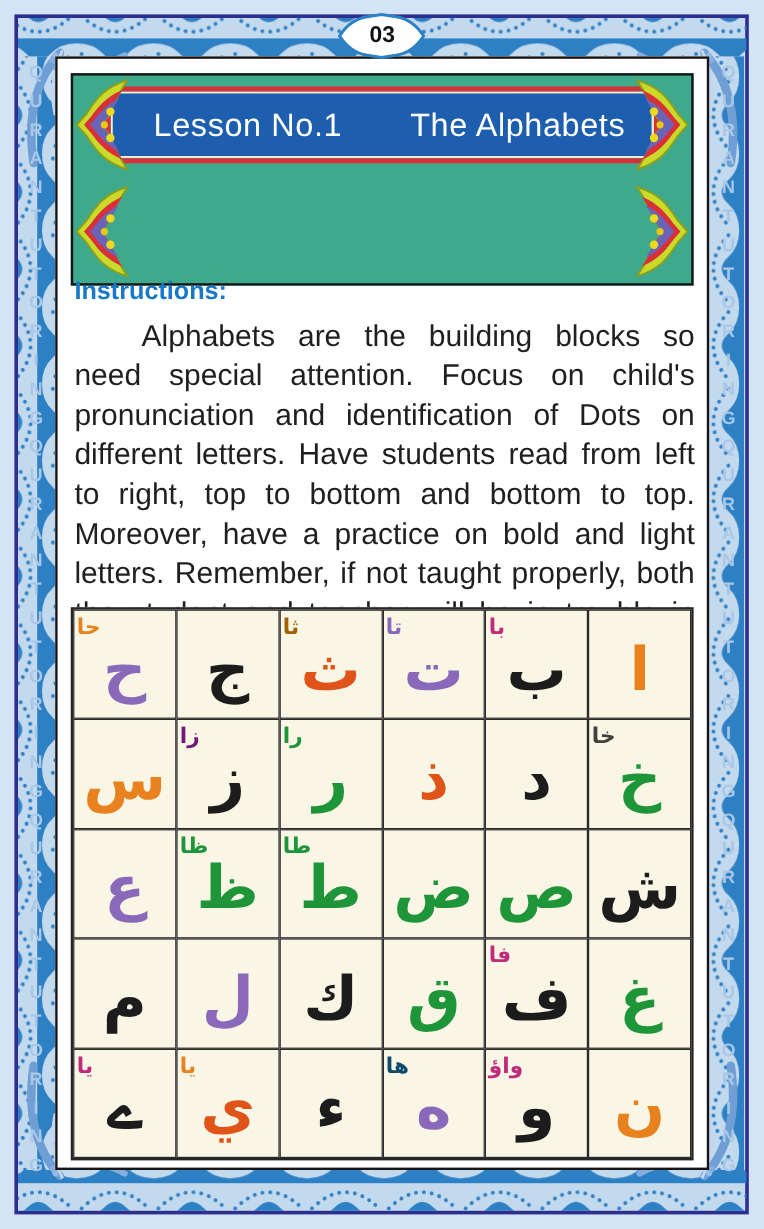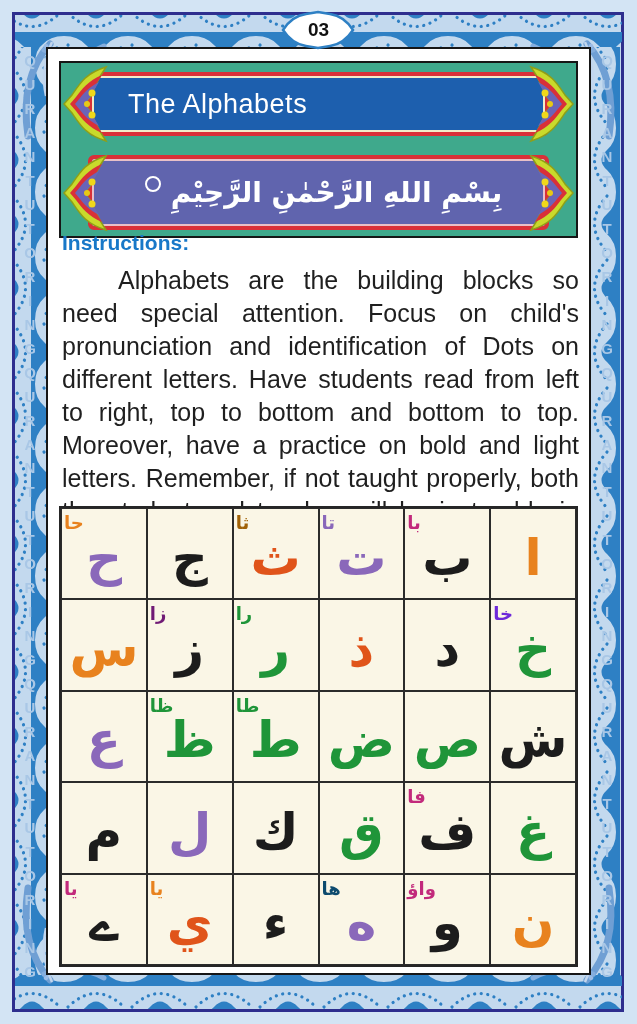--- a/index.html
+++ b/index.html
@@ -186,20 +186,21 @@
     </svg>
     <span class="num">03</span>
   </div>
 
   <div class="panel">
 
     <div class="header">
 
       <div class="banner banner-1">
         <div class="bar bar-blue">
+          <span>Lesson No.1</span>
           <span>The Alphabets</span>
         </div>
         <svg class="orn orn-l" viewBox="0 0 46 78">
           <path d="M44,2 C24,8 18,18 10,30 L2,39 L10,48 C18,60 24,70 44,76 C36,64 32,56 30,48 L22,39 L30,30 C32,22 36,14 44,2 Z" fill="#c9da2b" stroke="#8f9f18" stroke-width="1.5"></path>
           <path d="M40,10 C26,16 20,24 14,32 L8,39 L14,46 C20,54 26,62 40,68 C33,58 30,50 27,45 L21,39 L27,33 C30,28 33,20 40,10 Z" fill="#d93038"></path>
           <path d="M37,17 C27,22 22,28 18,33 L13,39 L18,45 C22,50 27,56 37,61 C32,53 29,47 26,43 L22,39 L26,35 C29,31 32,25 37,17 Z" fill="#6a64b8"></path>
           <circle cx="30" cy="28" r="3.5" fill="#f0d81a"></circle>
           <circle cx="30" cy="50" r="3.5" fill="#f0d81a"></circle>
           <circle cx="25" cy="39" r="3" fill="#e8c816"></circle>
         </svg>
@@ -207,26 +208,20 @@
           <path d="M44,2 C24,8 18,18 10,30 L2,39 L10,48 C18,60 24,70 44,76 C36,64 32,56 30,48 L22,39 L30,30 C32,22 36,14 44,2 Z" fill="#c9da2b" stroke="#8f9f18" stroke-width="1.5"></path>
           <path d="M40,10 C26,16 20,24 14,32 L8,39 L14,46 C20,54 26,62 40,68 C33,58 30,50 27,45 L21,39 L27,33 C30,28 33,20 40,10 Z" fill="#d93038"></path>
           <path d="M37,17 C27,22 22,28 18,33 L13,39 L18,45 C22,50 27,56 37,61 C32,53 29,47 26,43 L22,39 L26,35 C29,31 32,25 37,17 Z" fill="#6a64b8"></path>
           <circle cx="30" cy="28" r="3.5" fill="#f0d81a"></circle>
           <circle cx="30" cy="50" r="3.5" fill="#f0d81a"></circle>
           <circle cx="25" cy="39" r="3" fill="#e8c816"></circle>
         </svg>
       </div>
 
       <div class="banner banner-2">
-        <div class="bar bar-purple">
-          <span class="bismillah">
-            <span>بِسْمِ اللهِ الرَّحْمٰنِ الرَّحِيْمِ</span>
-            <span class="ayah-circle"></span>
-          </span>
-        </div>
         <svg class="orn orn-l" viewBox="0 0 46 78">
           <path d="M44,2 C24,8 18,18 10,30 L2,39 L10,48 C18,60 24,70 44,76 C36,64 32,56 30,48 L22,39 L30,30 C32,22 36,14 44,2 Z" fill="#c9da2b" stroke="#8f9f18" stroke-width="1.5"></path>
           <path d="M40,10 C26,16 20,24 14,32 L8,39 L14,46 C20,54 26,62 40,68 C33,58 30,50 27,45 L21,39 L27,33 C30,28 33,20 40,10 Z" fill="#d93038"></path>
           <path d="M37,17 C27,22 22,28 18,33 L13,39 L18,45 C22,50 27,56 37,61 C32,53 29,47 26,43 L22,39 L26,35 C29,31 32,25 37,17 Z" fill="#6a64b8"></path>
           <circle cx="30" cy="28" r="3.5" fill="#f0d81a"></circle>
           <circle cx="30" cy="50" r="3.5" fill="#f0d81a"></circle>
           <circle cx="25" cy="39" r="3" fill="#e8c816"></circle>
         </svg>
         <svg class="orn orn-r" viewBox="0 0 46 78">
           <path d="M44,2 C24,8 18,18 10,30 L2,39 L10,48 C18,60 24,70 44,76 C36,64 32,56 30,48 L22,39 L30,30 C32,22 36,14 44,2 Z" fill="#c9da2b" stroke="#8f9f18" stroke-width="1.5"></path>
@@ -262,21 +257,21 @@
         </div>
         <div class="cell">
           <span class="glyph" style="color: rgb(28, 28, 28);">ج</span>
         </div>
         <div class="cell">
           <span class="glyph" style="color: rgb(138, 104, 186);">ح</span>
           <span class="ann" style="color: rgb(232, 130, 30);">حا</span>
         </div>
         <div class="cell">
           <span class="glyph" style="color: rgb(31, 149, 57);">خ</span>
-          <span class="ann" style="color: #6d28d9; text-align: center;">خا</span>
+          <span class="ann" style="color: #404040; text-align: center;">خا</span>
         </div>
         <div class="cell">
           <span class="glyph" style="color: rgb(28, 28, 28);">د</span>
         </div>
         <div class="cell">
           <span class="glyph" style="color: rgb(224, 84, 26);">ذ</span>
         </div>
         <div class="cell">
           <span class="glyph" style="color: rgb(31, 149, 57);">ر</span>
           <span class="ann" style="color: rgb(31, 149, 57);">را</span>

